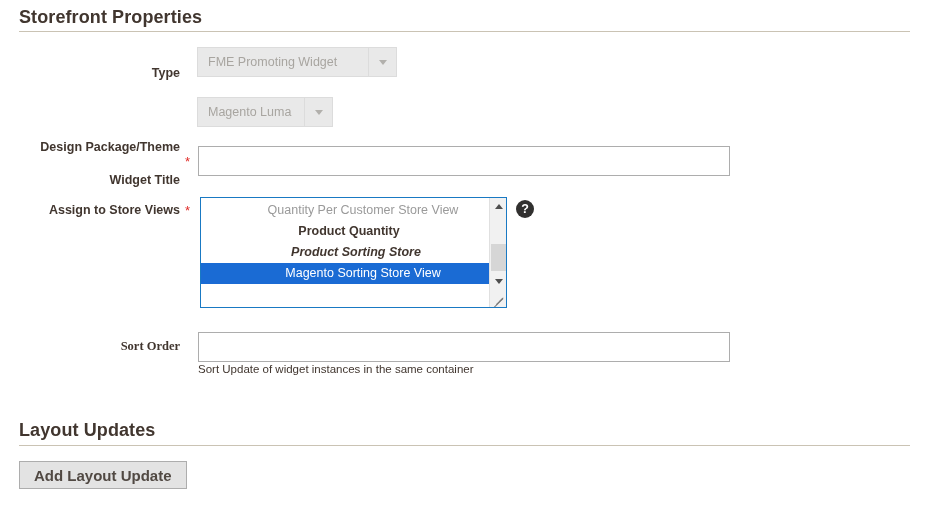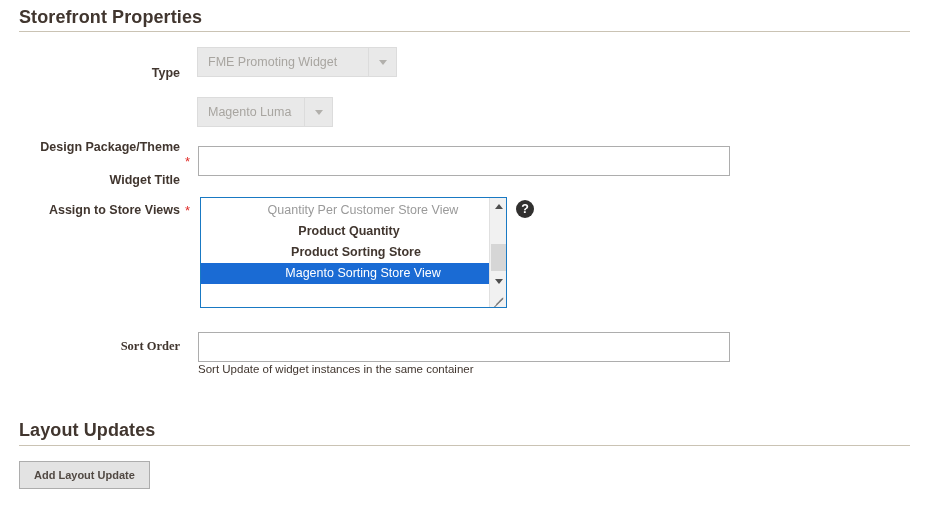--- a/index.html
+++ b/index.html
@@ -113,21 +113,21 @@
     overflow: hidden;
   }
   .ms-option {
     height: 21px;
     line-height: 21px;
     font-size: 12.5px;
     white-space: nowrap;
     padding-left: 6px;
   }
   .ms-option.lvl0 { padding-left: 8px; }
-  .ms-option.lvl1 { padding-left: 22px; }
+  .ms-option.lvl1 { padding-left: 22px; font-style: italic; }
   .ms-option.lvl2 { padding-left: 36px; }
   .ms-option.muted { color: #9a9a9a; font-weight: 400; padding-left: 36px; }
   .ms-option.bold { font-weight: 700; color: #41362f; }
   .ms-option.selected {
     background: #1a6bd4;
     color: #ffffff;
     font-weight: 400;
   }
 
   
@@ -197,21 +197,21 @@
     font-family: "Liberation Sans", sans-serif;
   }
 
   
   .btn-secondary {
     position: absolute;
     background: #e3e3e3;
     border: 1px solid #adadad;
     color: #514943;
     font-family: "Liberation Sans", sans-serif;
-    font-size: 11px;
+    font-size: 15px;
     font-weight: 600;
     padding: 0 14px;
     height: 28px;
     cursor: pointer;
   }
 </style>
 </head>
 <body>
 
 <div class="page">

